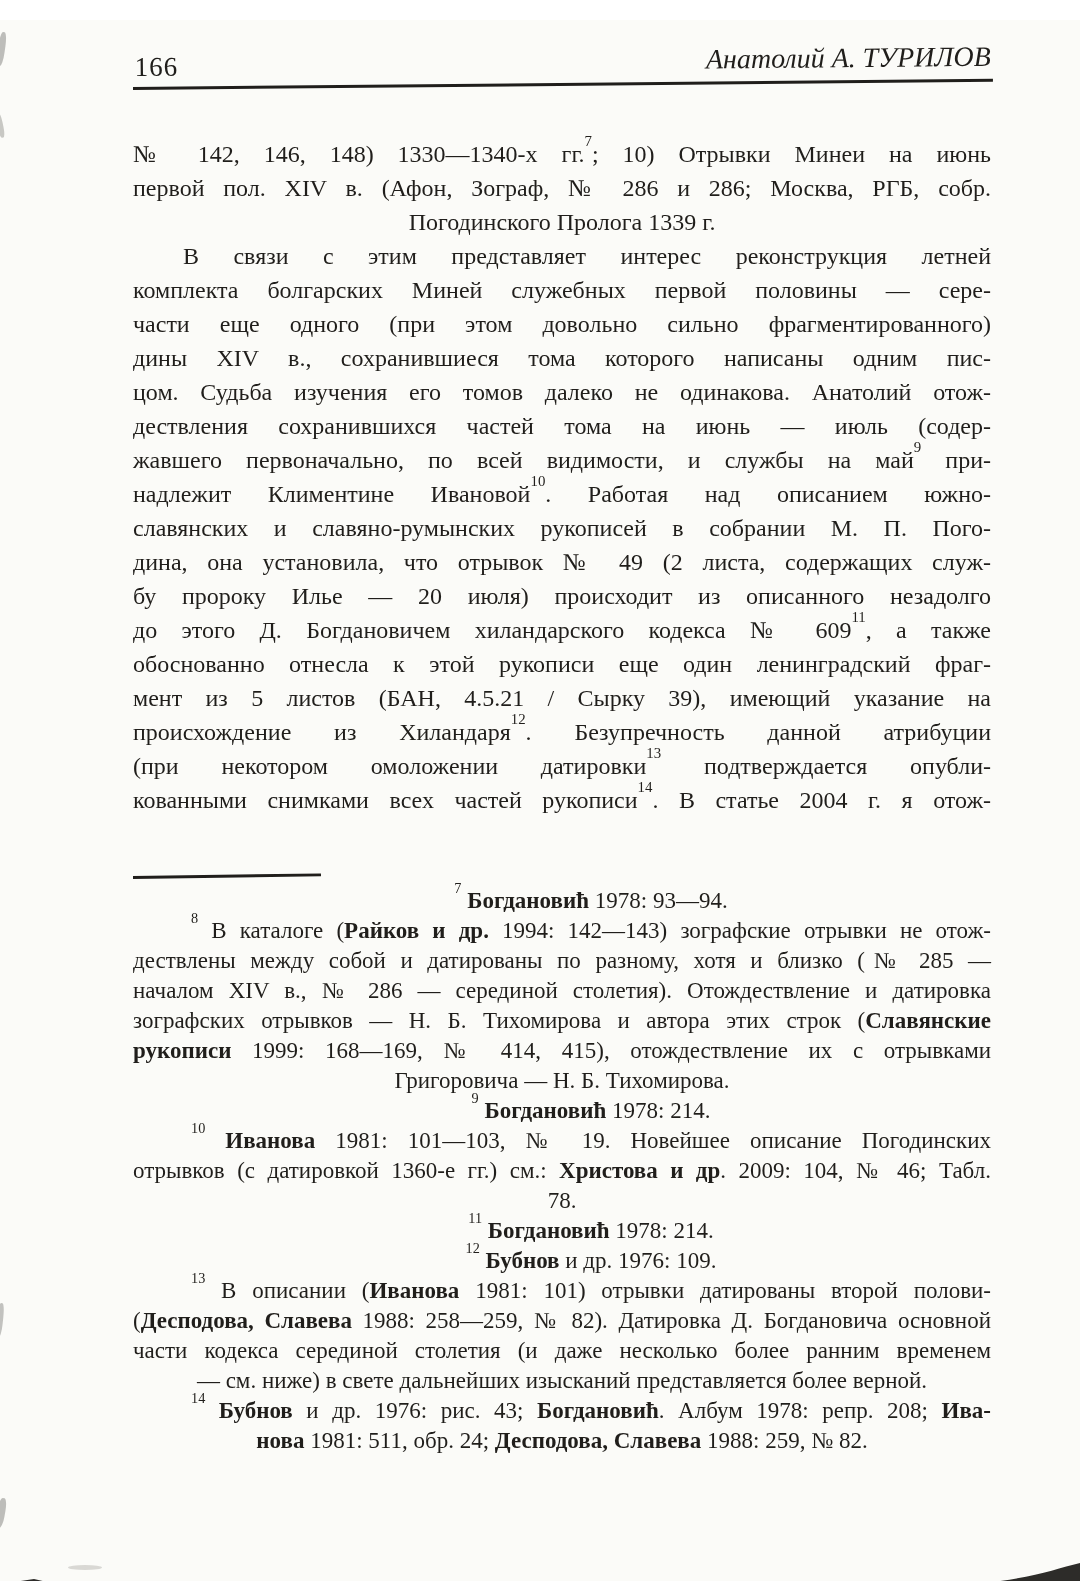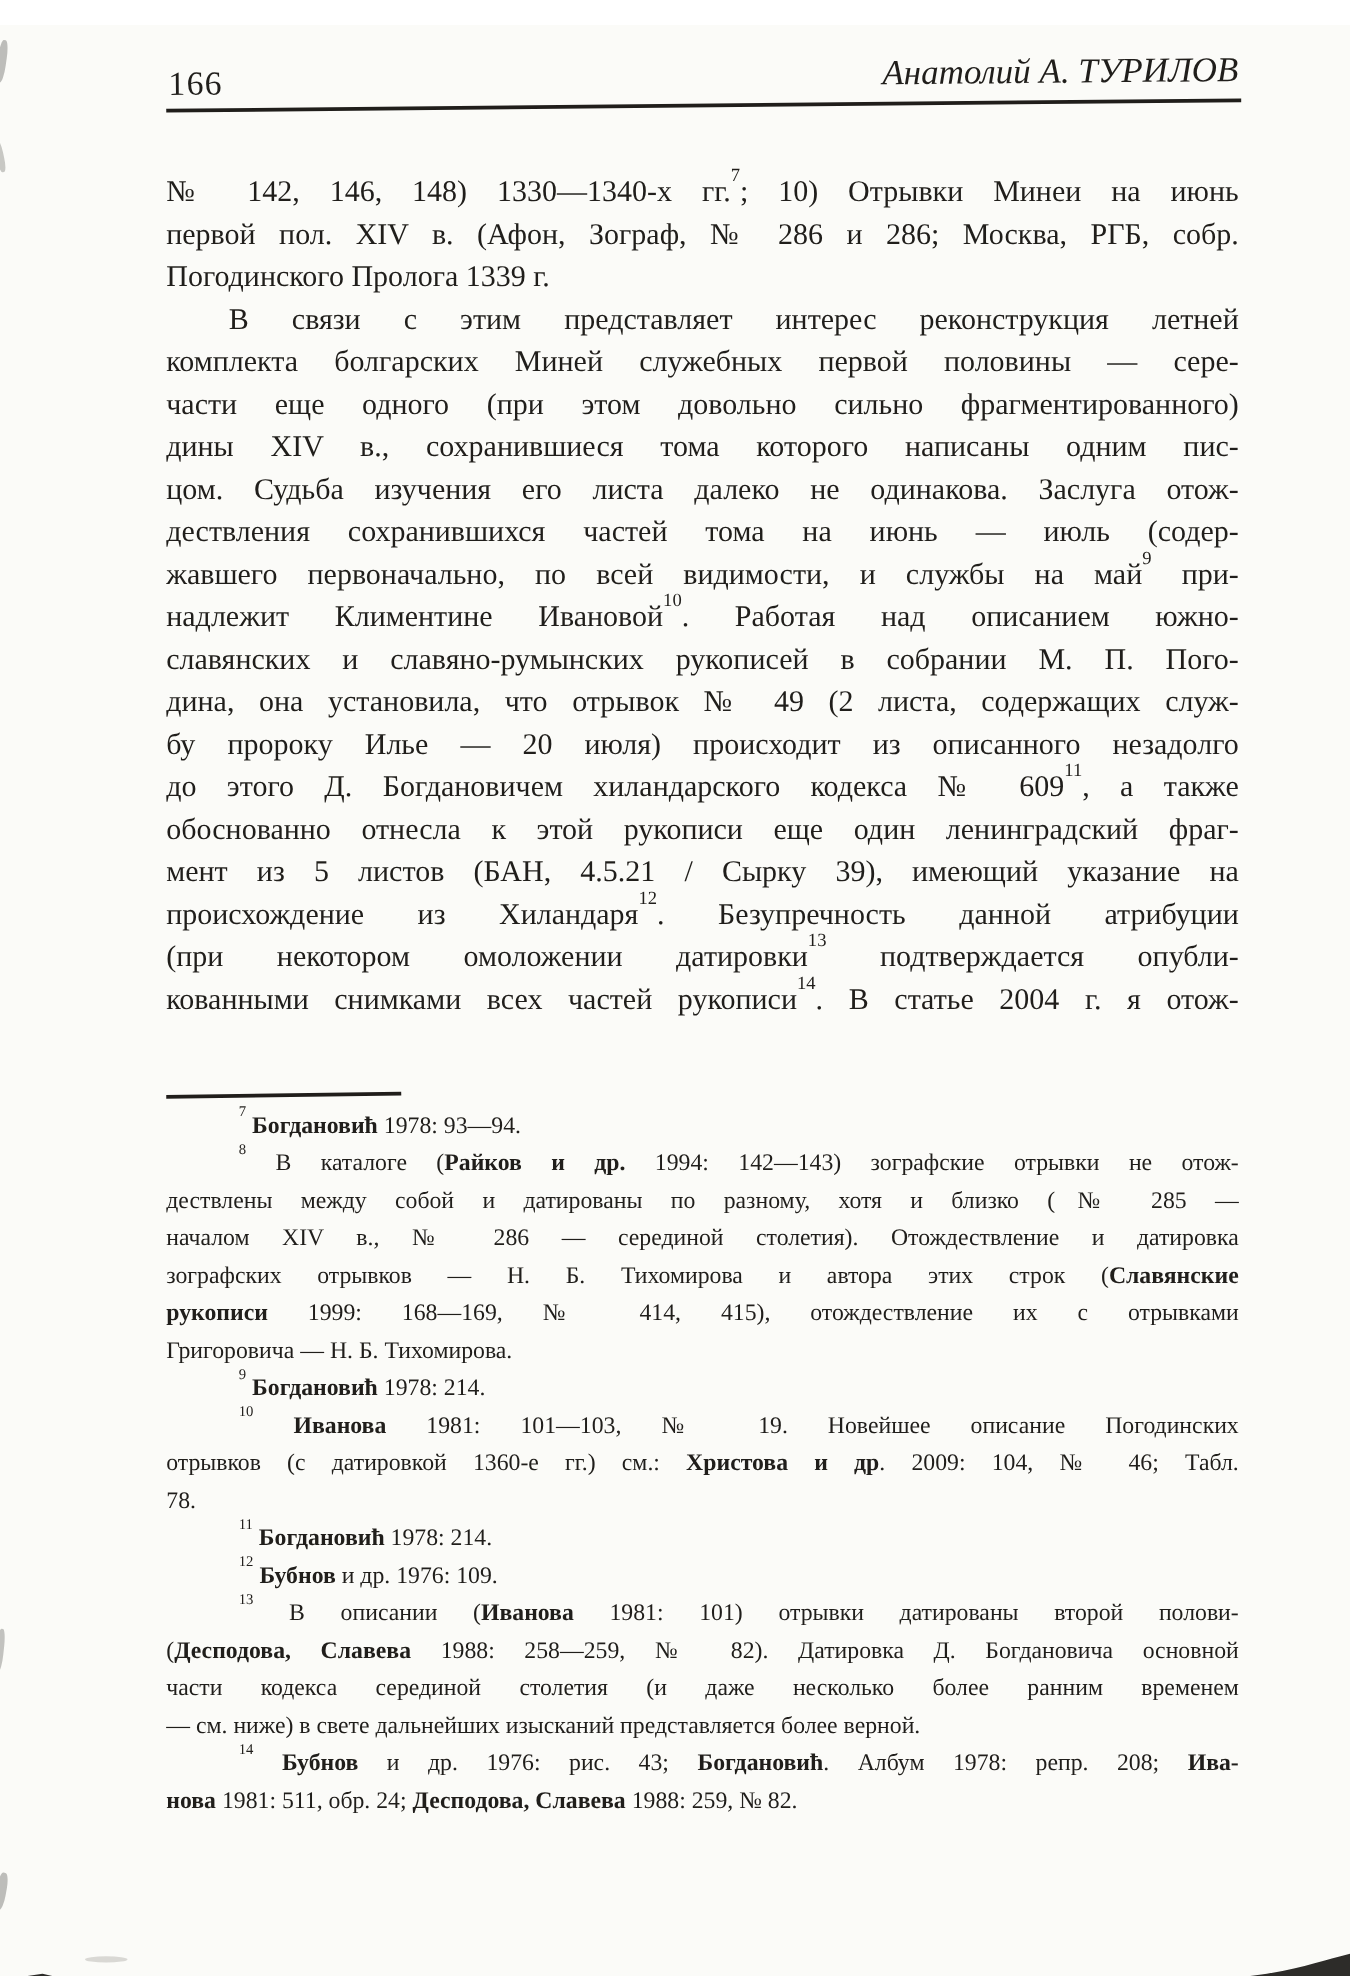--- a/index.html
+++ b/index.html
@@ -12,22 +12,22 @@
   
   #hdr{position:absolute;left:133px;top:22px;width:860px;height:48px;
        transform:rotate(-0.55deg);transform-origin:0 100%;}
   #pnum{position:absolute;left:2px;bottom:7px;font-size:27px;letter-spacing:1px;}
   #rhead{position:absolute;right:2px;bottom:9px;font-size:28px;font-style:italic;}
   #hrule{position:absolute;left:0;bottom:0;width:100%;height:3px;background:var(--ink,#201e1b);}
   
   #bodyblock{position:absolute;left:133px;top:117px;width:858px;
              font-size:24px;line-height:34px;}
   #fnblock{position:absolute;left:133px;top:866px;width:858px;
-           font-size:19px;line-height:30px;}
-  .line{min-height:1em;}
+           font-size:23px;line-height:30px;}
+  .line{min-height:1em;text-align:center;}
   .just{text-align:justify;text-align-last:justify;text-justify:inter-word;}
   #bodyblock .ind{text-indent:50px;}
   #fnblock .ind{text-indent:58px;}
   .b{font-weight:700;}
   sup{font-size:0.62em;line-height:0;position:relative;top:-0.45em;}
   
   #fnsep{position:absolute;left:133px;top:856px;width:188px;height:3px;
          background:var(--ink,#201e1b);transform:rotate(-0.8deg);transform-origin:0 50%;}
   
   .sliver{position:absolute;background:#8a8a86;border-radius:40%;}
@@ -47,21 +47,21 @@
   </div>
 
   <div id="bodyblock">
       <div class="line just"><span>№ 142, 146, 148) 1330—1340-х гг.</span><sup>7</sup><span>; 10) Отрывки Минеи на июнь</span></div>
       <div class="line just"><span>первой пол. XIV в. (Афон, Зограф, № 286 и 286; Москва, РГБ, собр.</span></div>
       <div class="line"><span>Погодинского Пролога 1339 г.</span></div>
       <div class="line just ind"><span>В связи с этим представляет интерес реконструкция летней</span></div>
       <div class="line just"><span>комплекта болгарских Миней служебных первой половины — сере-</span></div>
       <div class="line just"><span>части еще одного (при этом довольно сильно фрагментированного)</span></div>
       <div class="line just"><span>дины XIV в., сохранившиеся тома которого написаны одним пис-</span></div>
-      <div class="line just"><span>цом. Судьба изучения его листа далеко не одинакова. Заслуга отож-</span></div>
+      <div class="line just"><span>цом. Судьба изучения его томов далеко не одинакова. Анатолий отож-</span></div>
       <div class="line just"><span>дествления сохранившихся частей тома на июнь — июль (содер-</span></div>
       <div class="line just"><span>жавшего первоначально, по всей видимости, и службы на май</span><sup>9</sup><span> при-</span></div>
       <div class="line just"><span>надлежит Климентине Ивановой</span><sup>10</sup><span>. Работая над описанием южно-</span></div>
       <div class="line just"><span>славянских и славяно-румынских рукописей в собрании М. П. Пого-</span></div>
       <div class="line just"><span>дина, она установила, что отрывок № 49 (2 листа, содержащих служ-</span></div>
       <div class="line just"><span>бу пророку Илье — 20 июля) происходит из описанного незадолго</span></div>
       <div class="line just"><span>до этого Д. Богдановичем хиландарского кодекса № 609</span><sup>11</sup><span>, а также</span></div>
       <div class="line just"><span>обоснованно отнесла к этой рукописи еще один ленинградский фраг-</span></div>
       <div class="line just"><span>мент из 5 листов (БАН, 4.5.21 / Сырку 39), имеющий указание на</span></div>
       <div class="line just"><span>происхождение из Хиландаря</span><sup>12</sup><span>. Безупречность данной атрибуции</span></div>

